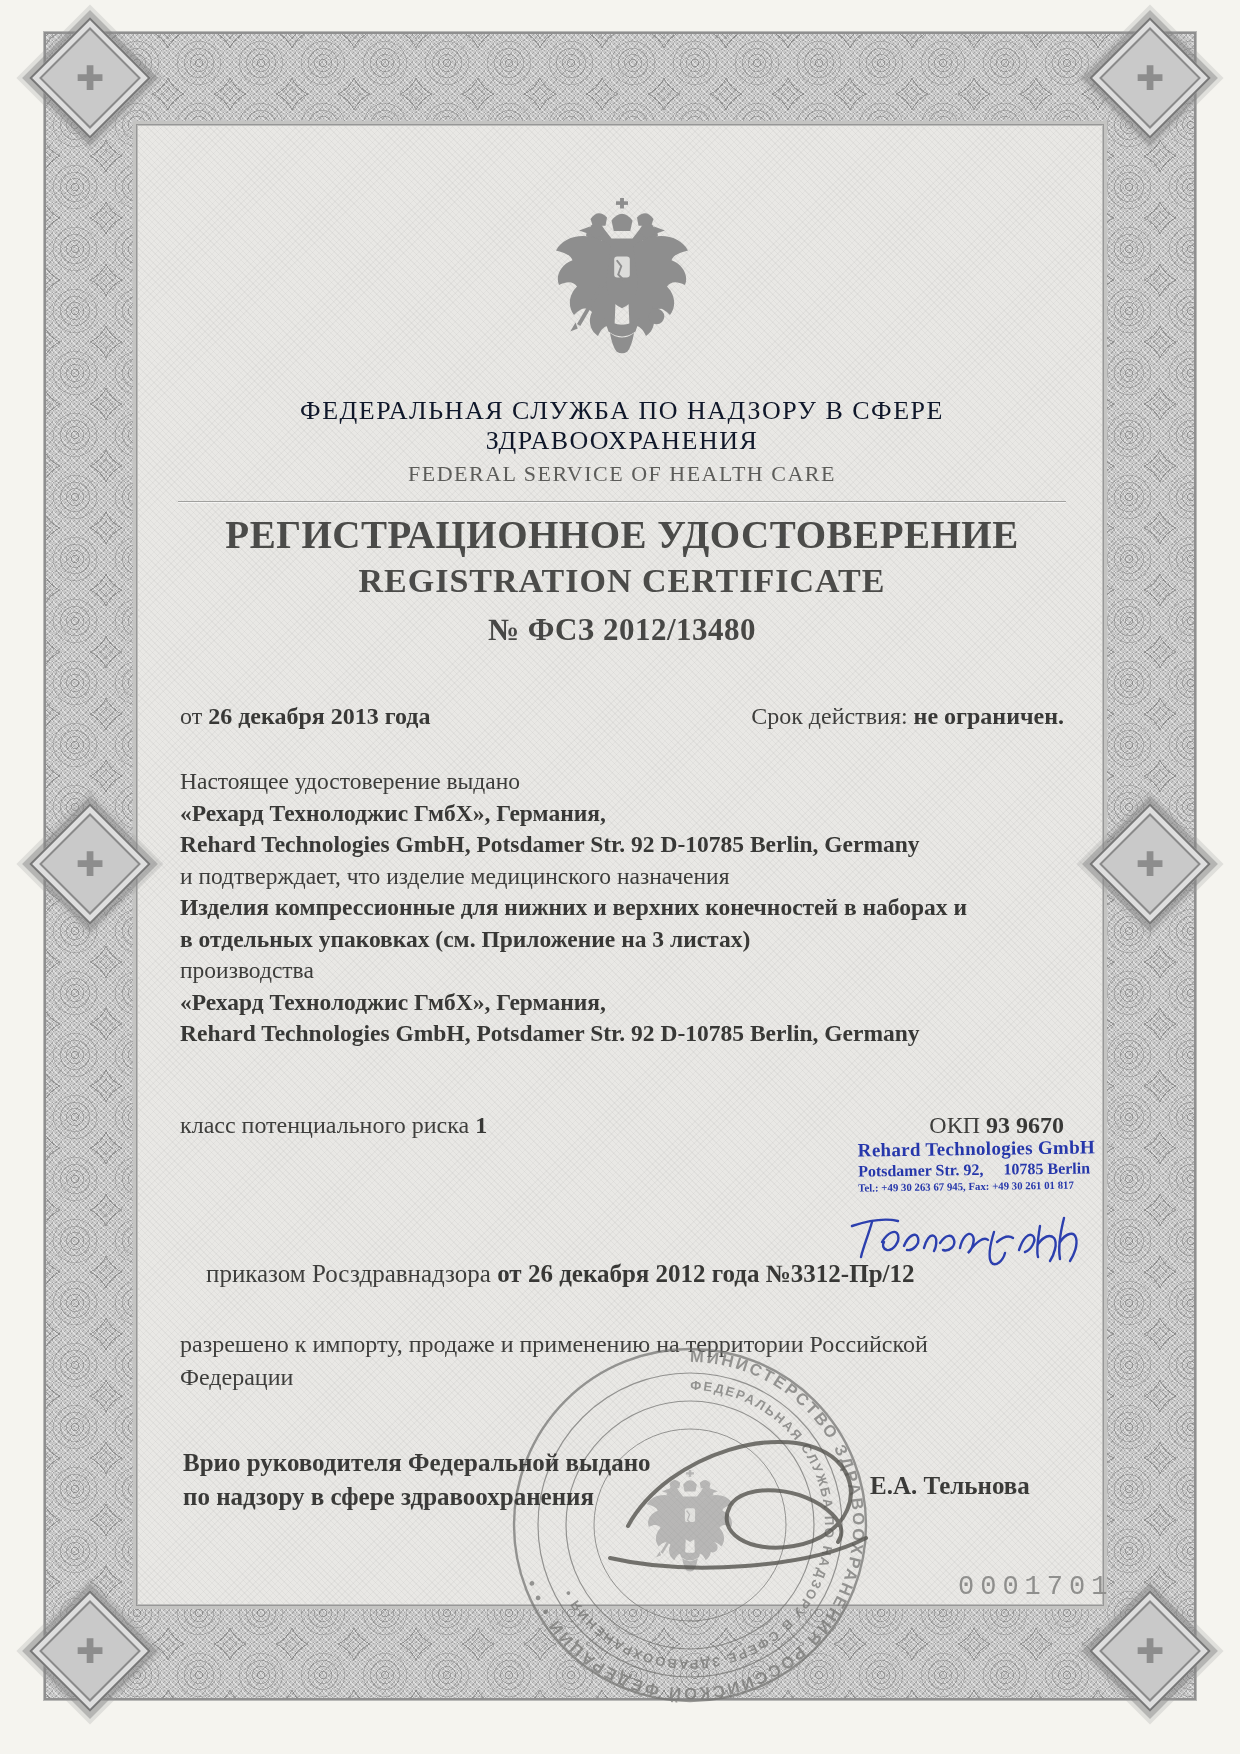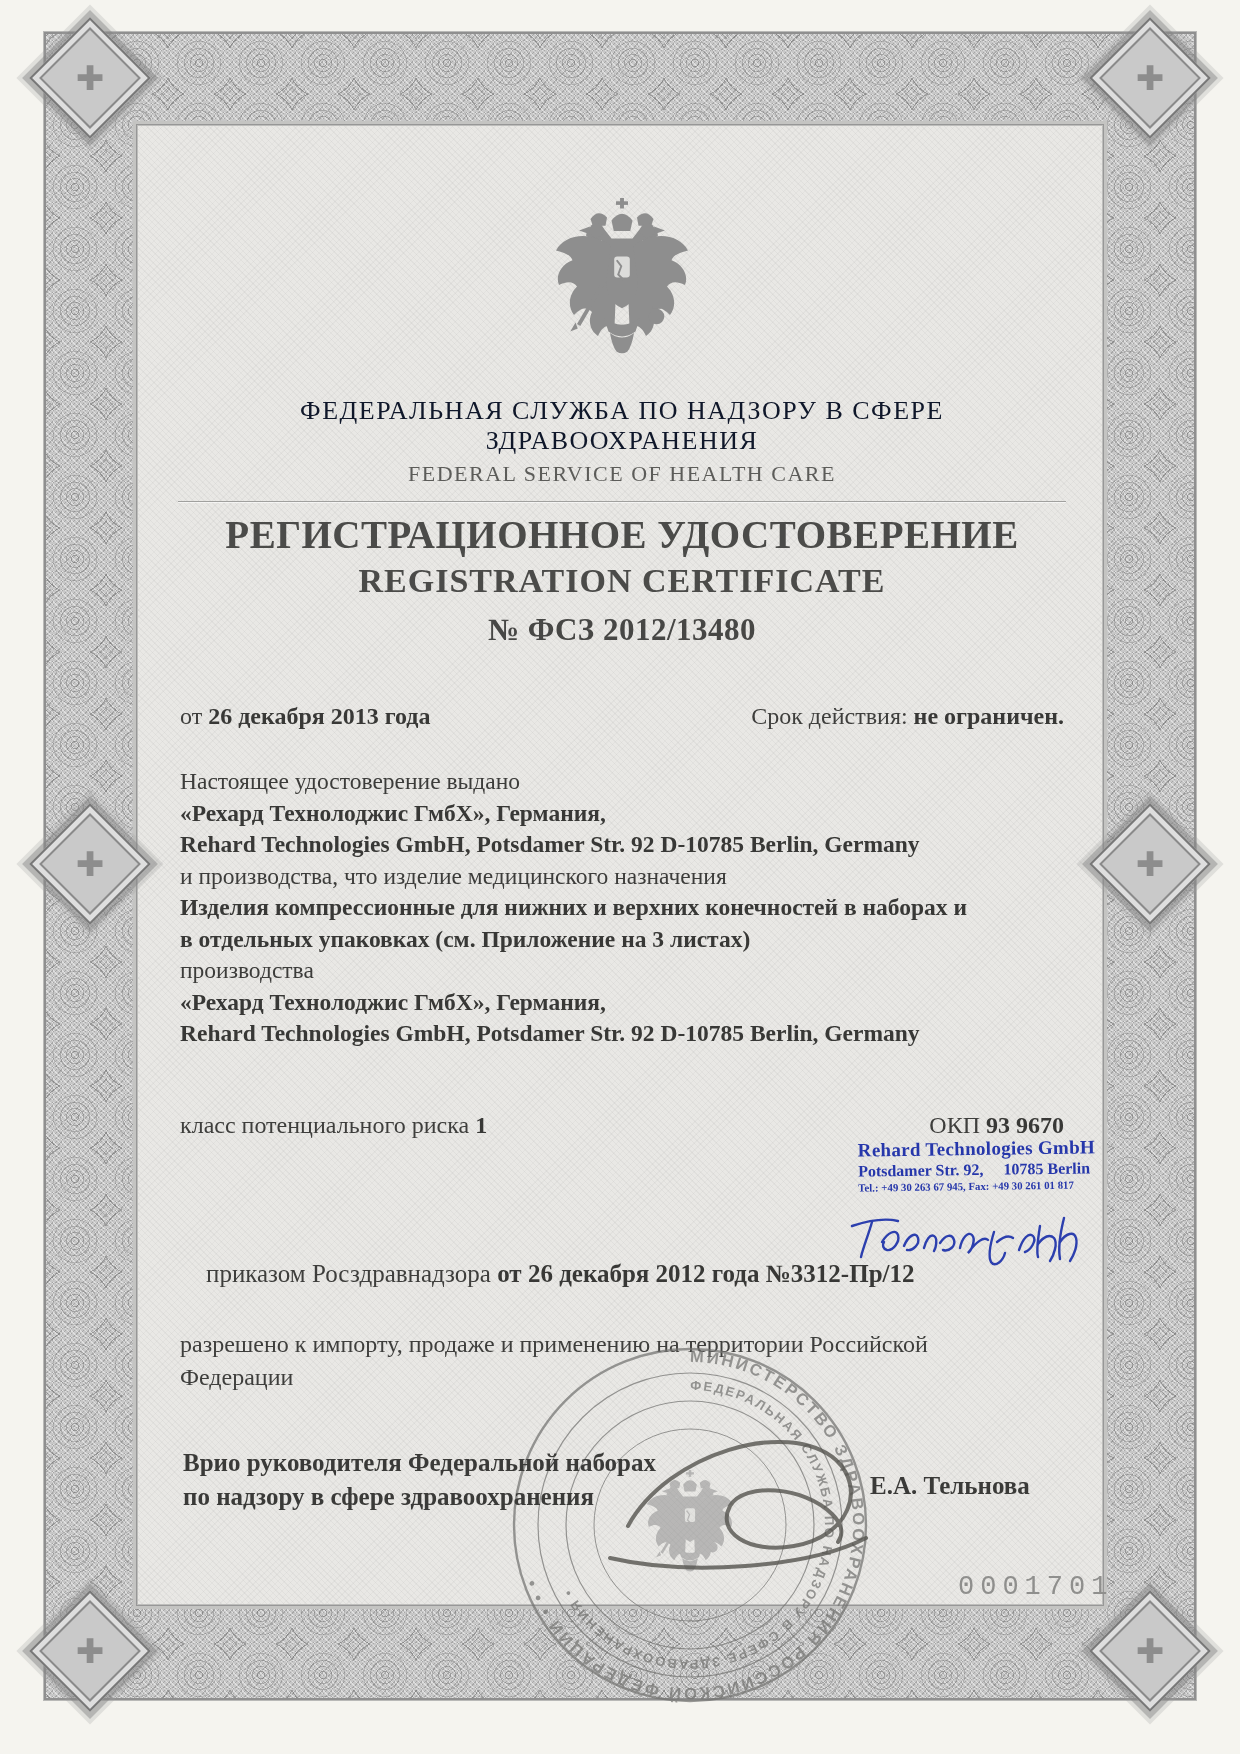--- a/index.html
+++ b/index.html
@@ -149,21 +149,21 @@
 
   <div class="abs col date-row">
     <span><span>от </span><span class="b">26 декабря 2013 года</span></span>
     <span><span>Срок действия: </span><span class="b">не ограничен.</span></span>
   </div>
 
   <div class="abs col body-block">
     <div>Настоящее удостоверение выдано</div>
     <div class="b">«Рехард Технолоджис ГмбХ», Германия,</div>
     <div class="b">Rehard Technologies GmbH, Potsdamer Str. 92 D-10785 Berlin, Germany</div>
-    <div>и производства, что изделие медицинского назначения</div>
+    <div>и подтверждает, что изделие медицинского назначения</div>
     <div class="b">Изделия компрессионные для нижних и верхних конечностей в наборах и</div>
     <div class="b">в отдельных упаковках (см. Приложение на 3 листах)</div>
     <div>производства</div>
     <div class="b">«Рехард Технолоджис ГмбХ», Германия,</div>
     <div class="b">Rehard Technologies GmbH, Potsdamer Str. 92 D-10785 Berlin, Germany</div>
   </div>
 
   <div class="abs col risk-row">
     <span><span>класс потенциального риска </span><span class="b">1</span></span>
     <span><span>ОКП </span><span class="b">93 9670</span></span>
@@ -219,21 +219,21 @@
     <text font-family="Liberation Sans, sans-serif" font-size="16.5" font-weight="bold" fill="#737371" letter-spacing="2.5">
       <textPath href="#ringA">МИНИСТЕРСТВО ЗДРАВООХРАНЕНИЯ РОССИЙСКОЙ ФЕДЕРАЦИИ • • •</textPath>
     </text>
     <text font-family="Liberation Sans, sans-serif" font-size="13" font-weight="bold" fill="#737371" letter-spacing="2">
       <textPath href="#ringB">ФЕДЕРАЛЬНАЯ СЛУЖБА ПО НАДЗОРУ В СФЕРЕ ЗДРАВООХРАНЕНИЯ •</textPath>
     </text>
     <use href="#eagle" x="136" y="130" width="98" height="102" opacity=".75"></use>
   </svg>
 
   <div class="abs signer">
-    <div>Врио руководителя Федеральной наборах</div>
+    <div>Врио руководителя Федеральной выдано</div>
     <div>по надзору в сфере здравоохранения</div>
   </div>
   <div class="abs signer-name">Е.А. Тельнова</div>
 
   <svg class="abs grey-sig" width="300" height="190" viewBox="0 0 300 190">
     <g stroke="#55544f" stroke-width="4" fill="none" stroke-linecap="round" opacity=".8">
       <path d="M30,128 C70,55 190,20 238,62 C268,90 252,138 196,148 C150,156 118,134 132,108 C146,84 206,88 234,116 C244,126 246,136 240,144"></path>
       <path d="M12,160 C90,178 210,170 268,140"></path>
     </g>
   </svg>

